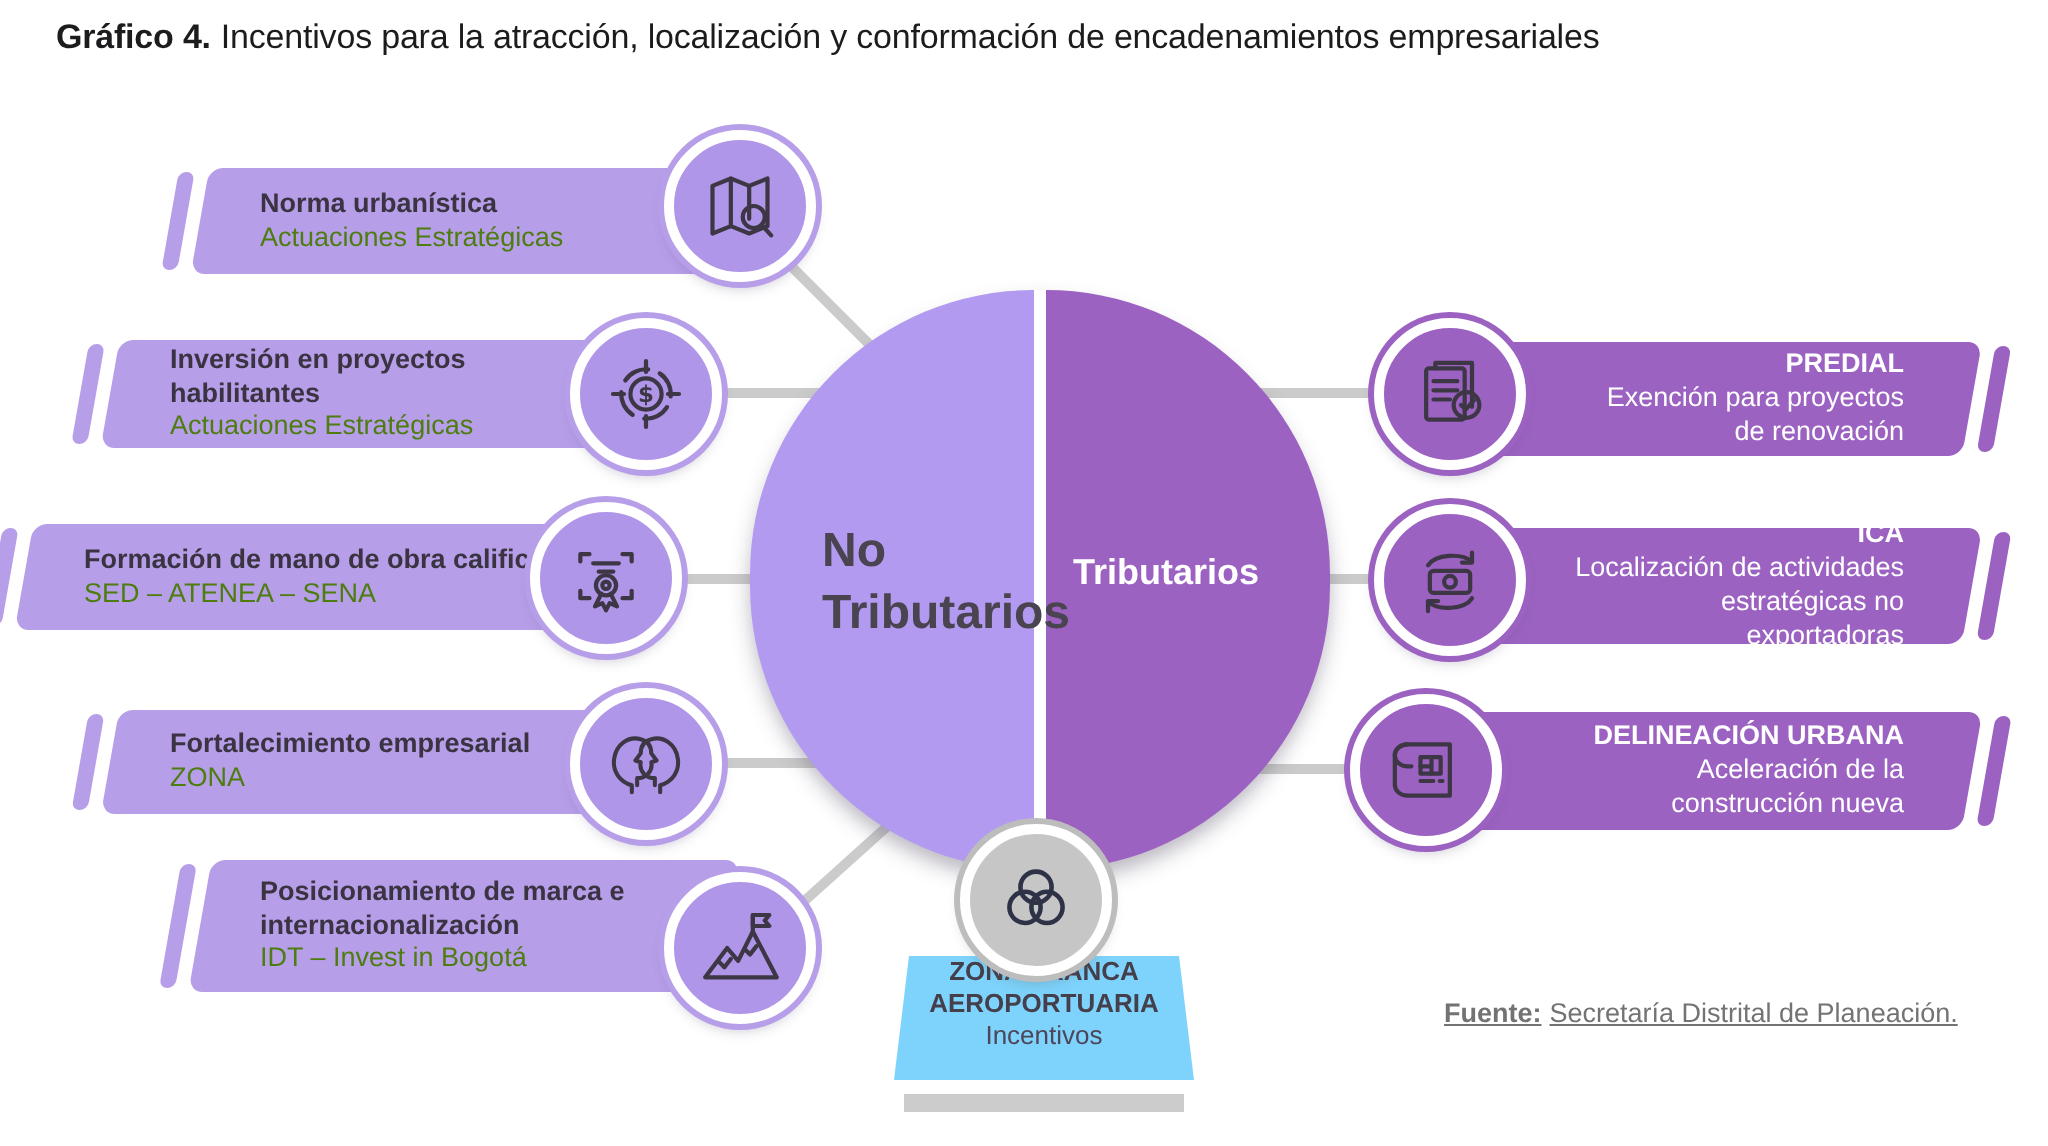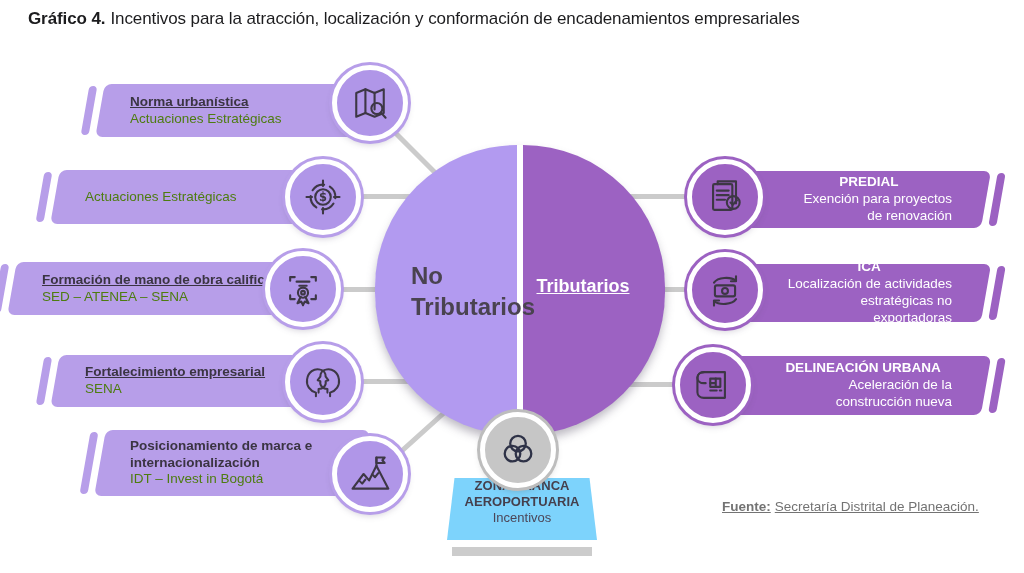--- a/index.html
+++ b/index.html
@@ -23,37 +23,37 @@
 
   
   #circle{position:absolute;left:375px;top:145px;width:290px;height:290px;border-radius:50%;
           background:#fff;box-shadow:0 6px 10px rgba(105,98,118,.45);}
   .half{position:absolute;top:0;height:290px;width:142px;}
   .half.l{left:0;background:#b29af0;border-radius:145px 0 0 145px;}
   .half.r{left:148px;background:#9c62c2;border-radius:0 145px 145px 0;}
   #lblL{position:absolute;left:36px;top:115px;width:110px;font-size:24px;font-weight:bold;
         color:#4a4350;line-height:1.3;}
   #lblR{position:absolute;left:138px;top:131px;width:140px;text-align:center;font-size:18px;
-        font-weight:bold;color:#fff;text-decoration:underline;}
+        font-weight:bold;color:#fff;}
 
   
   .banner{position:absolute;}
   .bb{position:absolute;inset:0;border-radius:7px;transform:skewX(-10deg);}
   .stripe{position:absolute;top:2px;bottom:2px;width:8px;border-radius:4px;transform:skewX(-10deg);}
   .banner.left .bb,.banner.left .stripe{background:#b79ee9;}
   .banner.right .bb,.banner.right .stripe{background:#9c62c2;}
   .banner.left .stripe{left:-15px;}
   .banner.right .stripe{right:-15px;}
   .content{position:absolute;inset:0;display:flex;flex-direction:column;justify-content:center;}
   .banner.left  .content{padding-left:30px;padding-right:48px;align-items:flex-start;text-align:left;}
-  .banner.right .content{padding-right:34px;padding-left:58px;align-items:center;text-align:right;}
+  .banner.right .content{padding-right:34px;padding-left:58px;align-items:flex-end;text-align:right;}
   .b-title{font-weight:bold;font-size:13.5px;color:#3a3442;line-height:1.25;}
   .b-sub{font-size:13.5px;color:#4d7c0f;line-height:1.25;}
   .banner.right .b-title,.banner.right .b-sub{color:#ffffff;}
-  .nowrap{white-space:nowrap;text-decoration:underline;}
+  .nowrap{white-space:nowrap;}
 
   #lb1{left:100px;top:84px;width:262px;height:53px;}
   #lb2{left:55px;top:170px;width:270px;height:54px;}
   #lb3{left:12px;top:262px;width:294px;height:53px;}
   #lb4{left:55px;top:355px;width:270px;height:52px;}
   #lb5{left:100px;top:430px;width:264px;height:66px;}
   #rb1{left:728px;top:171px;width:258px;height:57px;}
   #rb2{left:728px;top:264px;width:258px;height:58px;}
   #rb3{left:716px;top:356px;width:270px;height:59px;}
 
@@ -119,39 +119,40 @@
     <div class="content">
       <div class="b-title nowrap">Norma urbanística</div>
       <div class="b-sub">Actuaciones Estratégicas</div>
     </div>
   </div>
 
   <div class="banner left" id="lb2">
     <div class="stripe"></div>
     <div class="bb"></div>
     <div class="content">
+      <div class="b-title">Inversión en proyectos habilitantes</div>
       <div class="b-sub">Actuaciones Estratégicas</div>
     </div>
   </div>
 
   <div class="banner left" id="lb3">
     <div class="stripe"></div>
     <div class="bb"></div>
     <div class="content">
       <div class="b-title nowrap">Formación de mano de obra calificada</div>
       <div class="b-sub">SED – ATENEA – SENA</div>
     </div>
   </div>
 
   <div class="banner left" id="lb4">
     <div class="stripe"></div>
     <div class="bb"></div>
     <div class="content">
       <div class="b-title nowrap">Fortalecimiento empresarial</div>
-      <div class="b-sub">SENA</div>
+      <div class="b-sub">ZONA</div>
     </div>
   </div>
 
   <div class="banner left" id="lb5">
     <div class="stripe"></div>
     <div class="bb"></div>
     <div class="content">
       <div class="b-title">Posicionamiento de marca e internacionalización</div>
       <div class="b-sub">IDT – Invest in Bogotá</div>
     </div>

